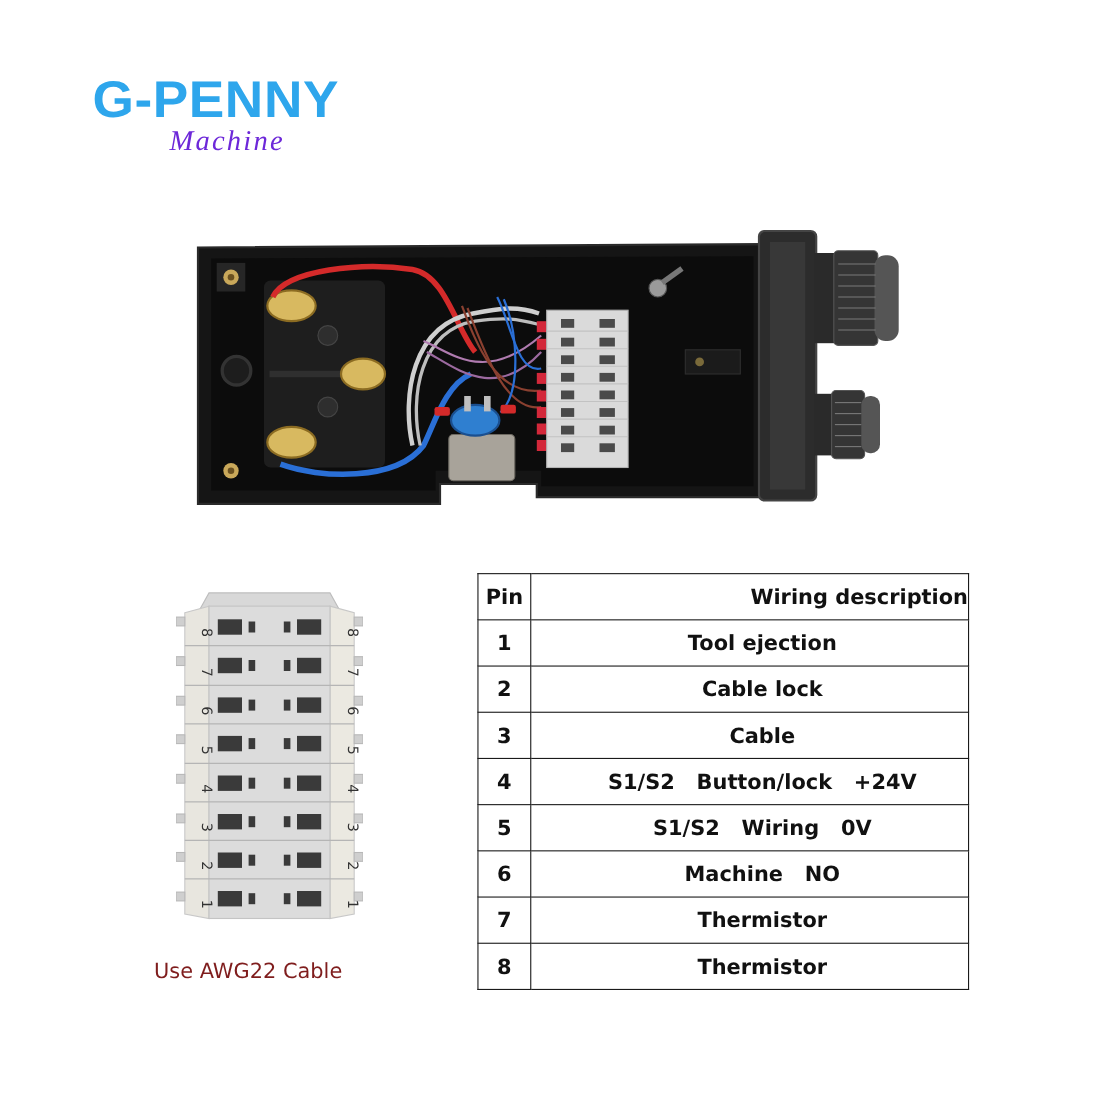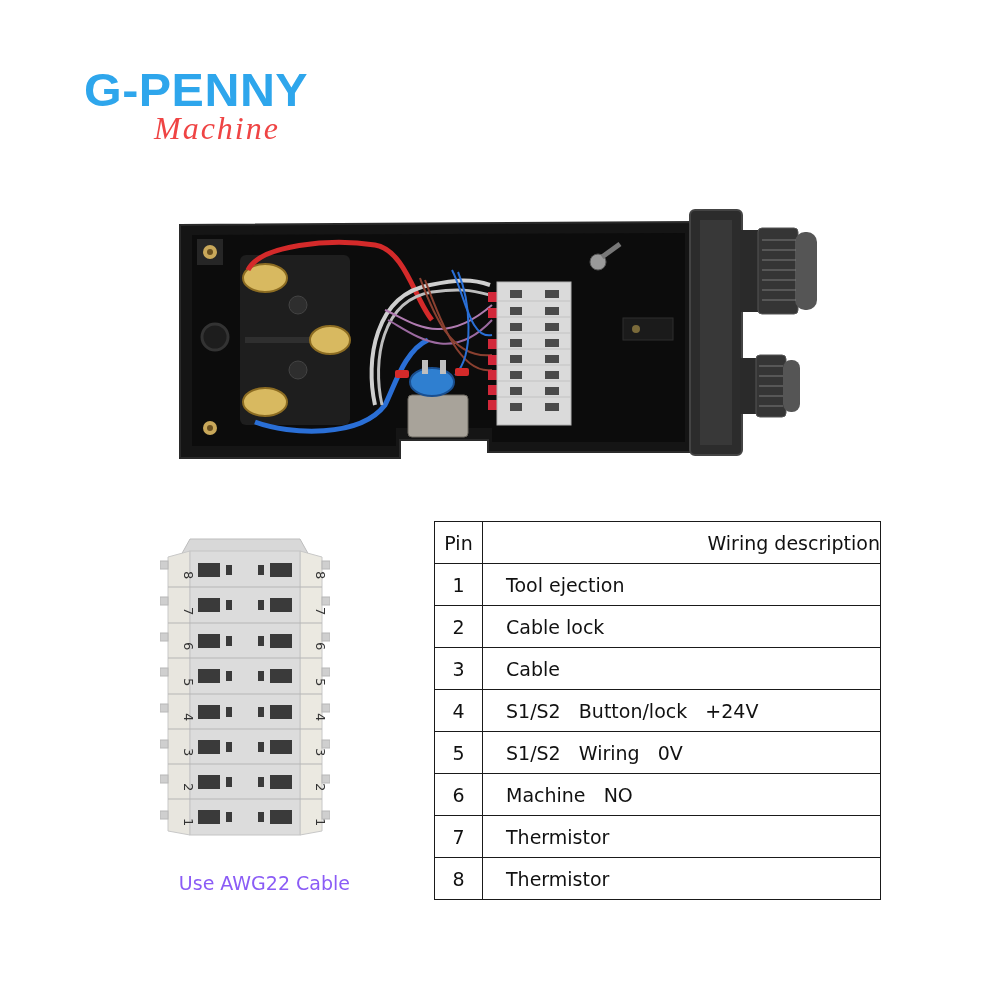--- a/index.html
+++ b/index.html
@@ -5,39 +5,39 @@
   html, body { margin: 0; padding: 0; background: #ffffff; }
   body { width: 1000px; height: 1000px; position: relative; overflow: hidden;
          font-family: "DejaVu Sans", "Liberation Sans", sans-serif; color: #111; }
 
   
   .logo { position: absolute; left: 84px; top: 62px; width: 270px; height: 90px; text-decoration: underline; }
   .logo-main { position: absolute; left: 0; top: 0; font-family: "Liberation Sans", sans-serif;
                font-weight: bold; font-size: 47px; letter-spacing: 0.5px; color: #2ea6ec; line-height: 56px;
                transform: scaleX(1.03); transform-origin: left top; }
   .logo-sub { position: absolute; left: 70px; top: 48px; font-family: "Liberation Serif", serif;
-              font-style: italic; font-size: 32px; letter-spacing: 2px; color: #ef4444; line-height: 36px; }
+              font-style: italic; font-size: 26px; letter-spacing: 2px; color: #6d28d9; line-height: 36px; }
 
   
   .photo { position: absolute; left: 170px; top: 200px; width: 670px; height: 275px; }
 
   
   .tb-photo { position: absolute; left: 160px; top: 535px; width: 170px; height: 310px; }
-  .tb-caption { position: absolute; left: 140px; top: 872px; width: 210px; text-align: right;
-                font-size: 19px; color: #8b5cf6; }
+  .tb-caption { position: absolute; left: 140px; top: 872px; width: 210px; text-align: left;
+                font-size: 19px; color: #7f1d1d; }
 
   
   .pin-table { position: absolute; left: 434px; top: 521px; width: 447px;
                border-collapse: collapse; table-layout: fixed; }
   .pin-table td, .pin-table th { border: 1.6px solid #1a1a1a; height: 41px; padding: 0;
-               font-weight: normal; font-size: 19px; color: #111; }
+               font-weight: bold; font-size: 19px; color: #111; }
   .pin-table th.col-pin { width: 47px; text-align: center; }
   .pin-table th.col-desc { text-align: right; }
   .pin-table td.pin { text-align: center; }
-  .pin-table td.desc { text-align: left; padding-left: 23px; white-space: pre; }
+  .pin-table td.desc { text-align: center; padding-left: 23px; white-space: pre; }
 </style>
 </head>
 <body>
 
 <div class="logo">
   <div class="logo-main">G-PENNY</div>
   <div class="logo-sub">Machine</div>
 </div>
 
 <div class="photo">

